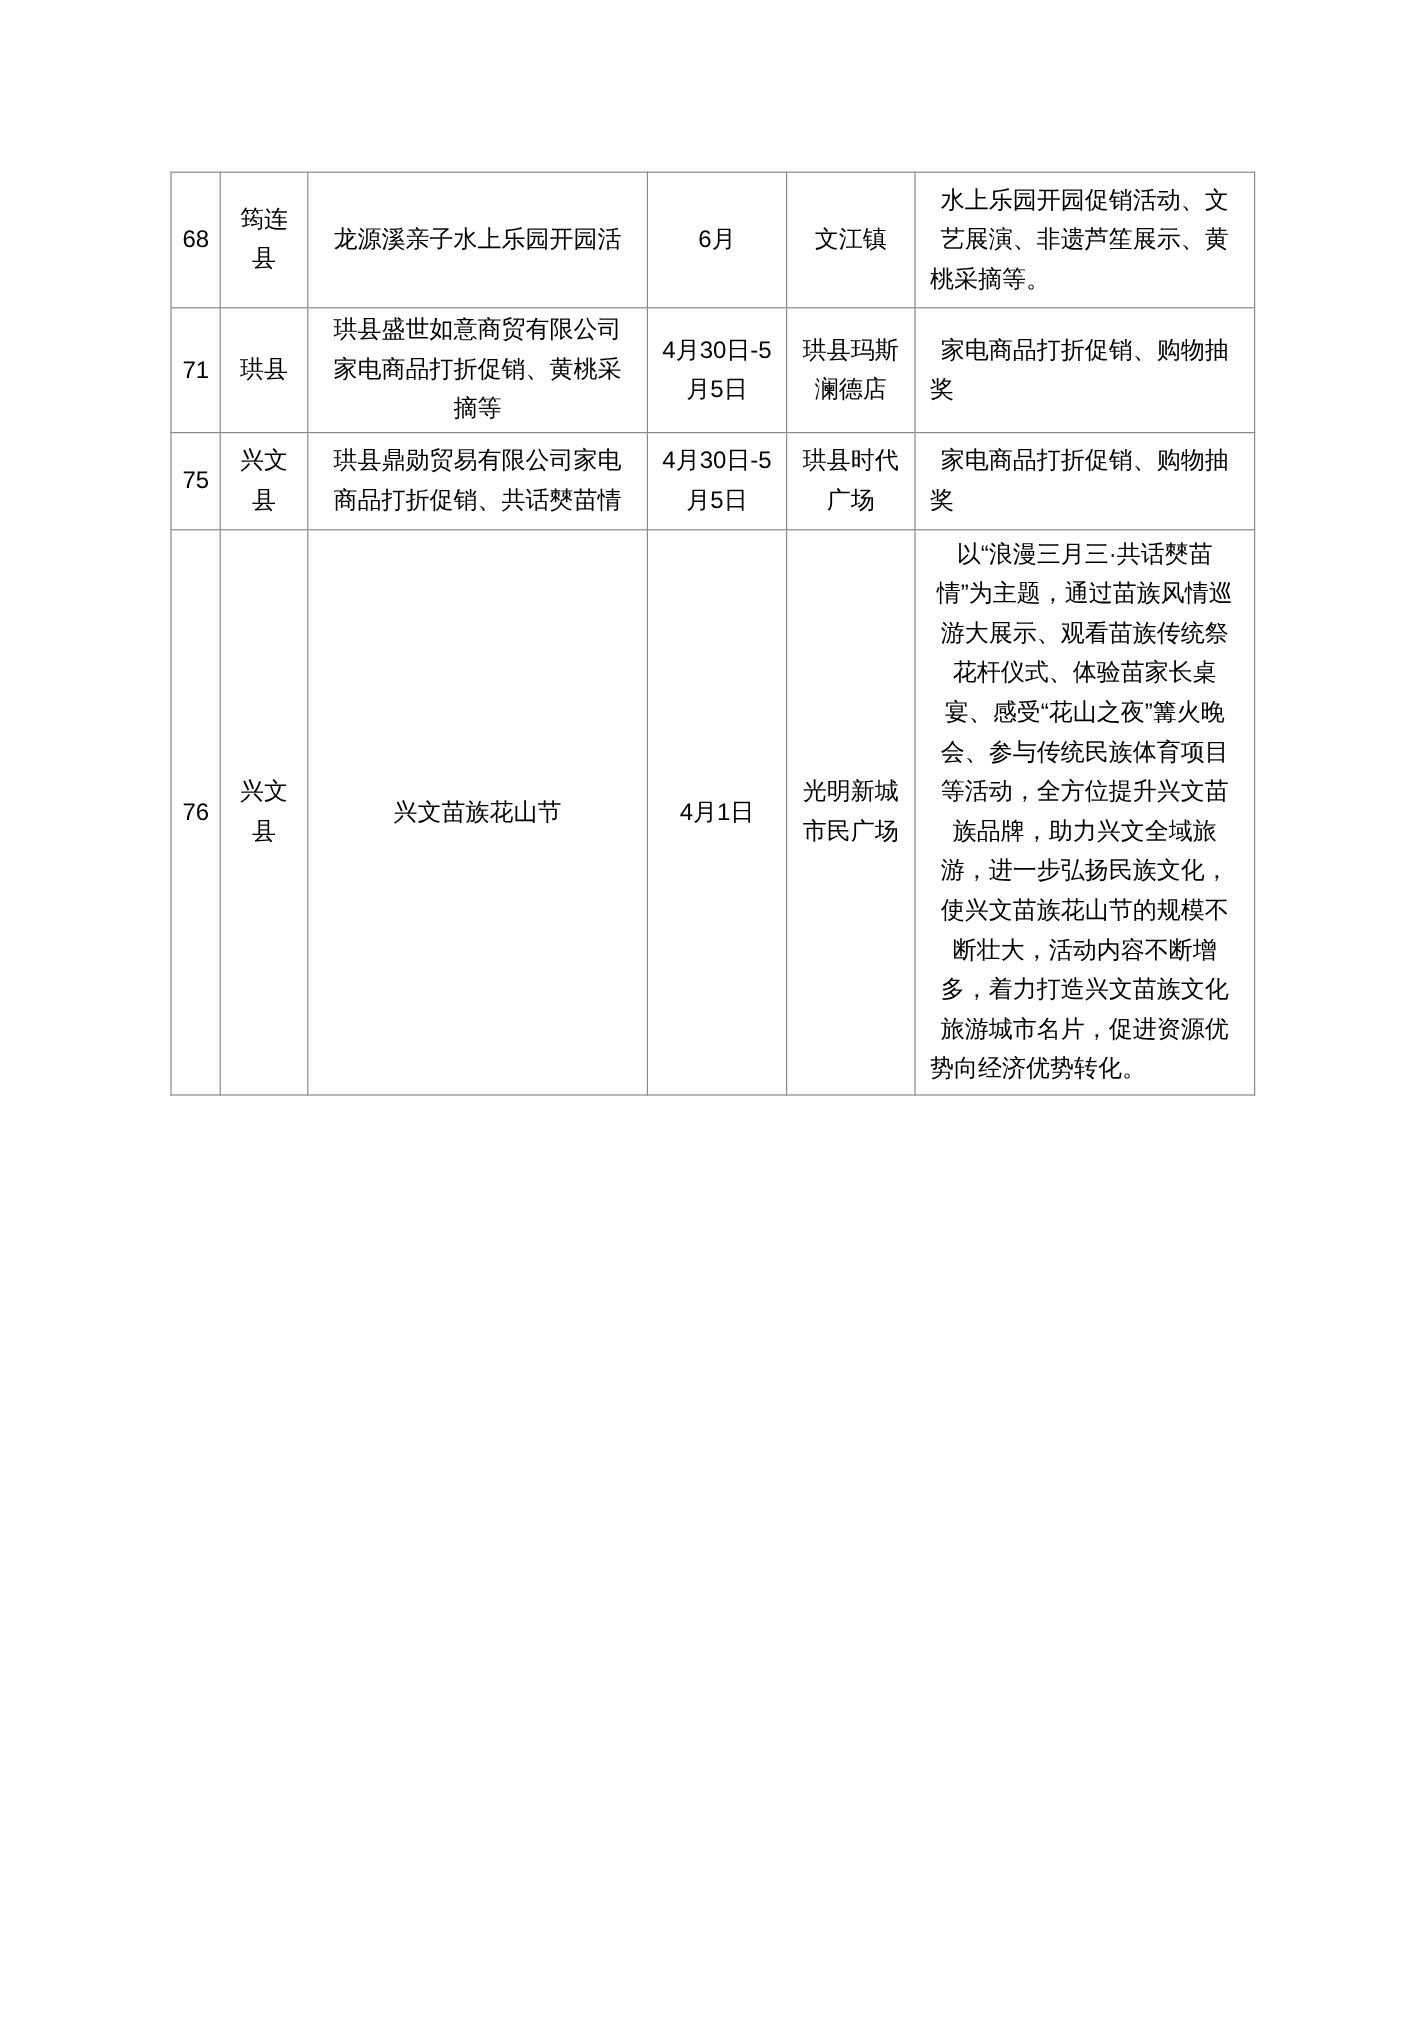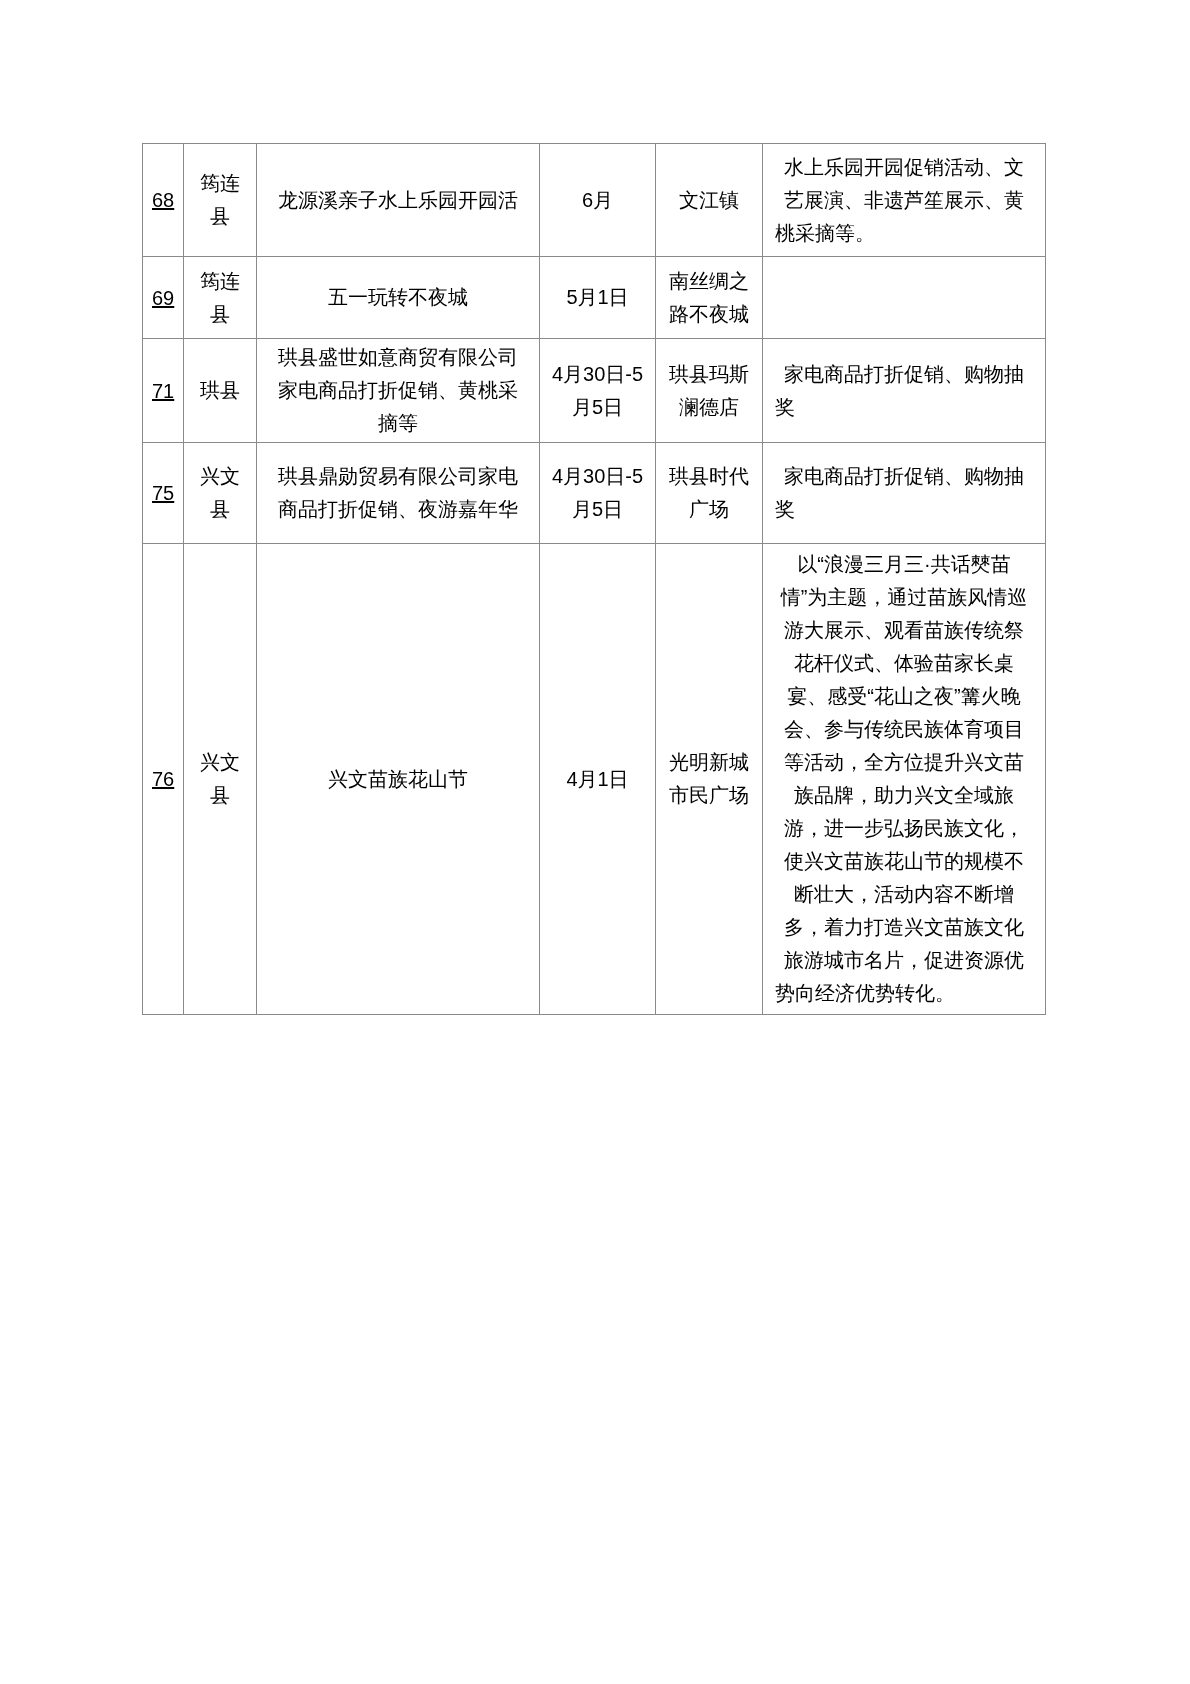--- a/index.html
+++ b/index.html
@@ -42,21 +42,20 @@
   tbody tr:nth-child(5) { height: 88px; }
   tbody tr:nth-child(6) { height: 222px; }
   tbody tr:nth-child(7) { height: 110px; }
   tbody tr:nth-child(8) { height: 105px; }
   tbody tr:nth-child(9) { height: 470px; }
 
   td.c-no {
     padding: 0 9px;
     word-break: break-all;   
     line-height: 30px;
-    text-decoration: underline;
   }
   td.c-county { padding: 0 8px; }
   td.c-act    { padding: 2px 12px; }
   td.c-date   { padding: 2px 8px; }
   td.c-loc    { padding: 2px 8px; }
   td.c-desc {
     padding: 4px 12px;
     text-align: justify;
     text-align-last: left;
   }
@@ -77,39 +76,31 @@
     <tbody>
       <tr>
         <td class="c-no">68</td>
         <td class="c-county">筠连县</td>
         <td class="c-act">龙源溪亲子水上乐园开园活</td>
         <td class="c-date">6月</td>
         <td class="c-loc">文江镇</td>
         <td class="c-desc">水上乐园开园促销活动、文艺展演、非遗芦笙展示、黄桃采摘等。</td>
       </tr>
       <tr>
-        <td class="c-no">69</td>
-        <td class="c-county">筠连县</td>
-        <td class="c-act">五一玩转不夜城</td>
-        <td class="c-date">5月1日</td>
-        <td class="c-loc">南丝绸之路不夜城</td>
-        <td class="c-desc"></td>
-      </tr>
-      <tr>
         <td class="c-no">71</td>
         <td class="c-county">珙县</td>
         <td class="c-act">珙县盛世如意商贸有限公司家电商品打折促销、黄桃采摘等</td>
         <td class="c-date">4月30日-5月5日</td>
         <td class="c-loc">珙县玛斯澜德店</td>
         <td class="c-desc">家电商品打折促销、购物抽奖</td>
       </tr>
       <tr>
         <td class="c-no">75</td>
         <td class="c-county">兴文县</td>
-        <td class="c-act">珙县鼎勋贸易有限公司家电商品打折促销、夜游嘉年华</td>
+        <td class="c-act">珙县鼎勋贸易有限公司家电商品打折促销、共话僰苗情</td>
         <td class="c-date">4月30日-5月5日</td>
         <td class="c-loc">珙县时代广场</td>
         <td class="c-desc">家电商品打折促销、购物抽奖</td>
       </tr>
       <tr>
         <td class="c-no">76</td>
         <td class="c-county">兴文县</td>
         <td class="c-act">兴文苗族花山节</td>
         <td class="c-date">4月1日</td>
         <td class="c-loc">光明新城市民广场</td>

